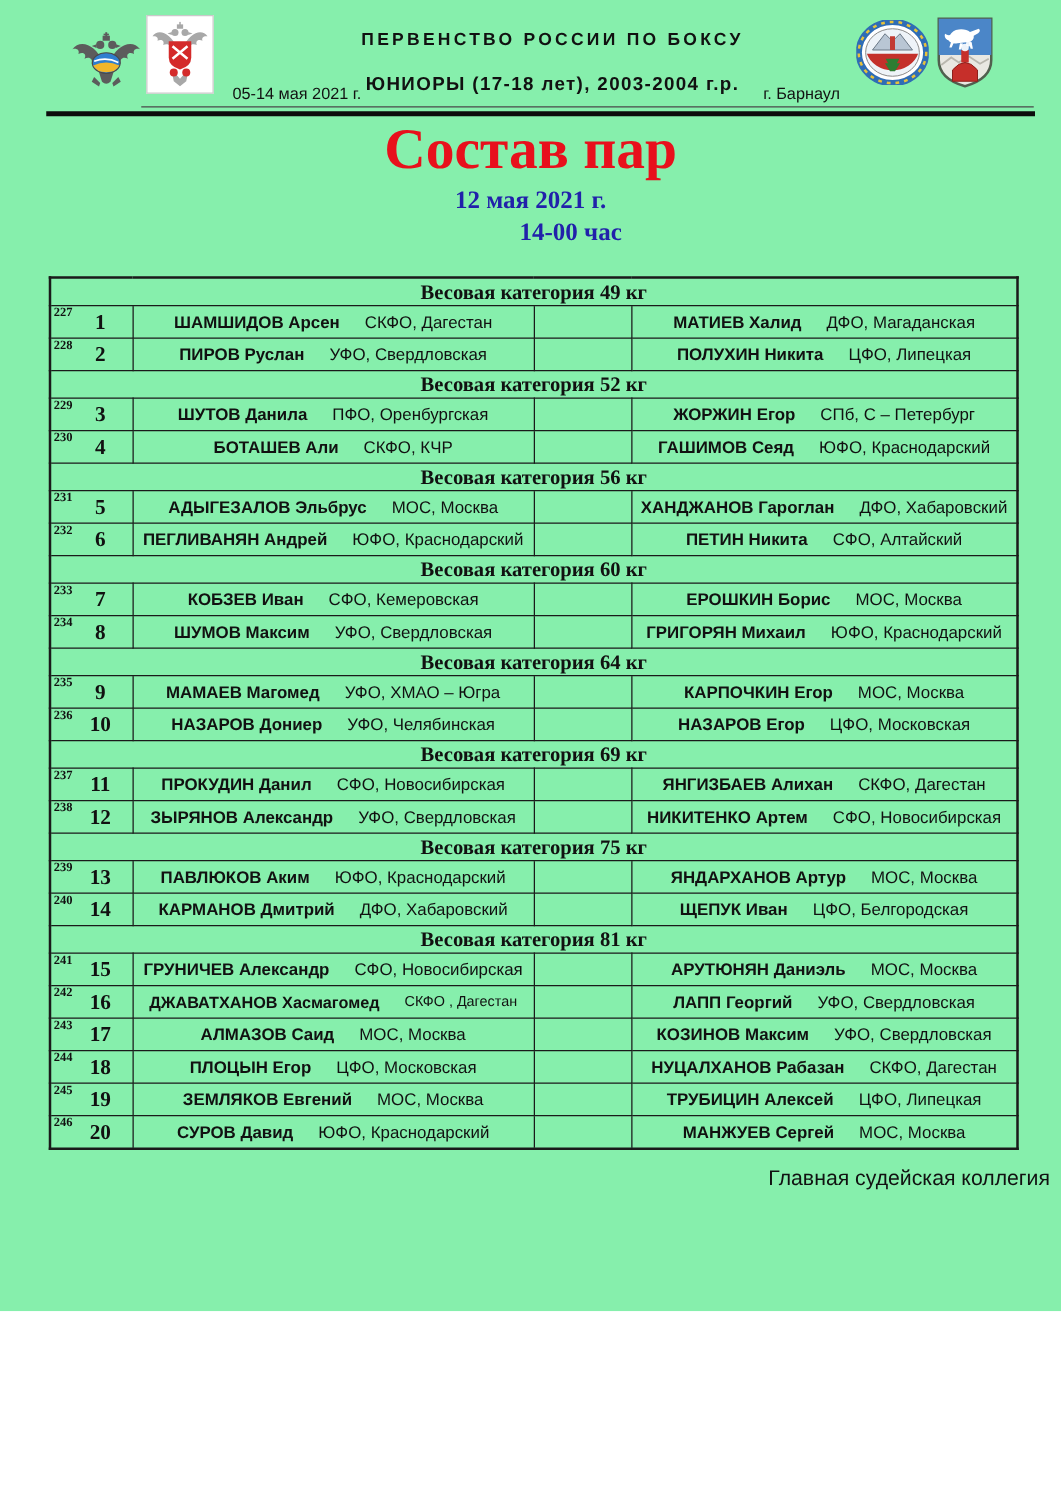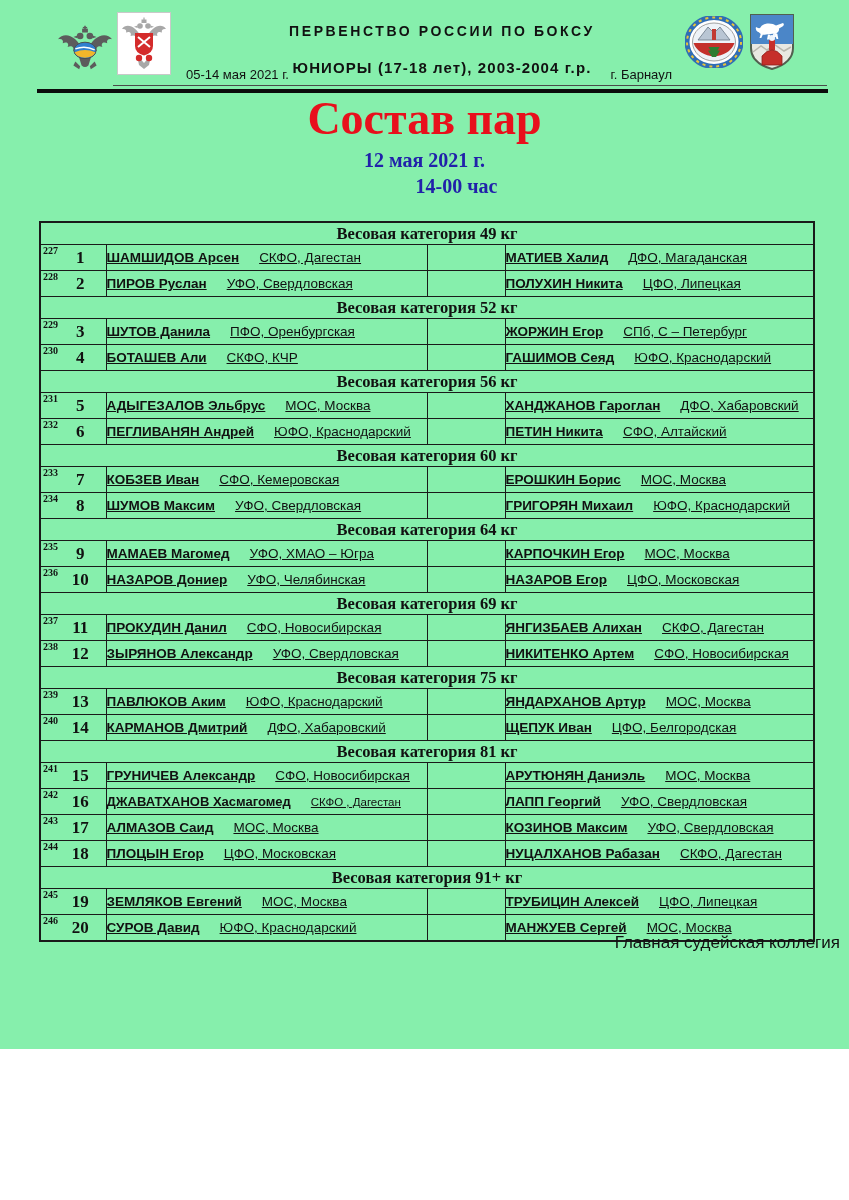--- a/index.html
+++ b/index.html
@@ -42,21 +42,21 @@
                   font-family:"Liberation Serif", serif; font-weight:bold;
                   font-size:16.5px; line-height:21px; }
   tr.bout-row td { height:25px; padding:0; }
   td.num-cell { position:relative; vertical-align:top; }
   .ring-no { position:absolute; top:0; left:2px;
              font-family:"Liberation Serif", serif; font-weight:bold; font-size:10px; }
   .pair-no { display:block; text-align:center; padding-left:14px;
              font-family:"Liberation Serif", serif; font-weight:bold;
              font-size:17px; line-height:25px; }
   td.boxer-cell { padding:0 4px; vertical-align:middle; }
-  .bx { display:flex; justify-content:flex-start; align-items:center; gap:20px;text-decoration:underline; }
+  .bx { display:flex; justify-content:center; align-items:center; gap:20px; }
   .bx .nm { font-weight:bold; font-size:13.5px; white-space:nowrap; }
   .bx .rg { font-size:13.5px; white-space:nowrap; }
   .bx.tight .nm { font-size:13px; }
   .bx.tight .rg { font-size:11.5px; }
 
   
   .footer-sig { position:absolute; right:9px; top:933px; font-size:17px; }
 </style>
 </head>
 <body>
@@ -517,23 +517,20 @@
             </div>
           </td>
           <td class="gap"></td>
           <td class="boxer-cell">
             <div class="bx">
               <span class="nm">НУЦАЛХАНОВ Рабазан</span>
               <span class="rg">СКФО, Дагестан</span>
             </div>
           </td>
         </tr>
-        <tr class="cat-row">
-          <td colspan="4">Весовая категория 91+ кг</td>
-        </tr>
         <tr class="bout-row">
           <td class="num-cell">
             <span class="ring-no">245</span>
             <span class="pair-no">19</span>
           </td>
           <td class="boxer-cell">
             <div class="bx">
               <span class="nm">ЗЕМЛЯКОВ Евгений</span>
               <span class="rg">МОС, Москва</span>
             </div>

